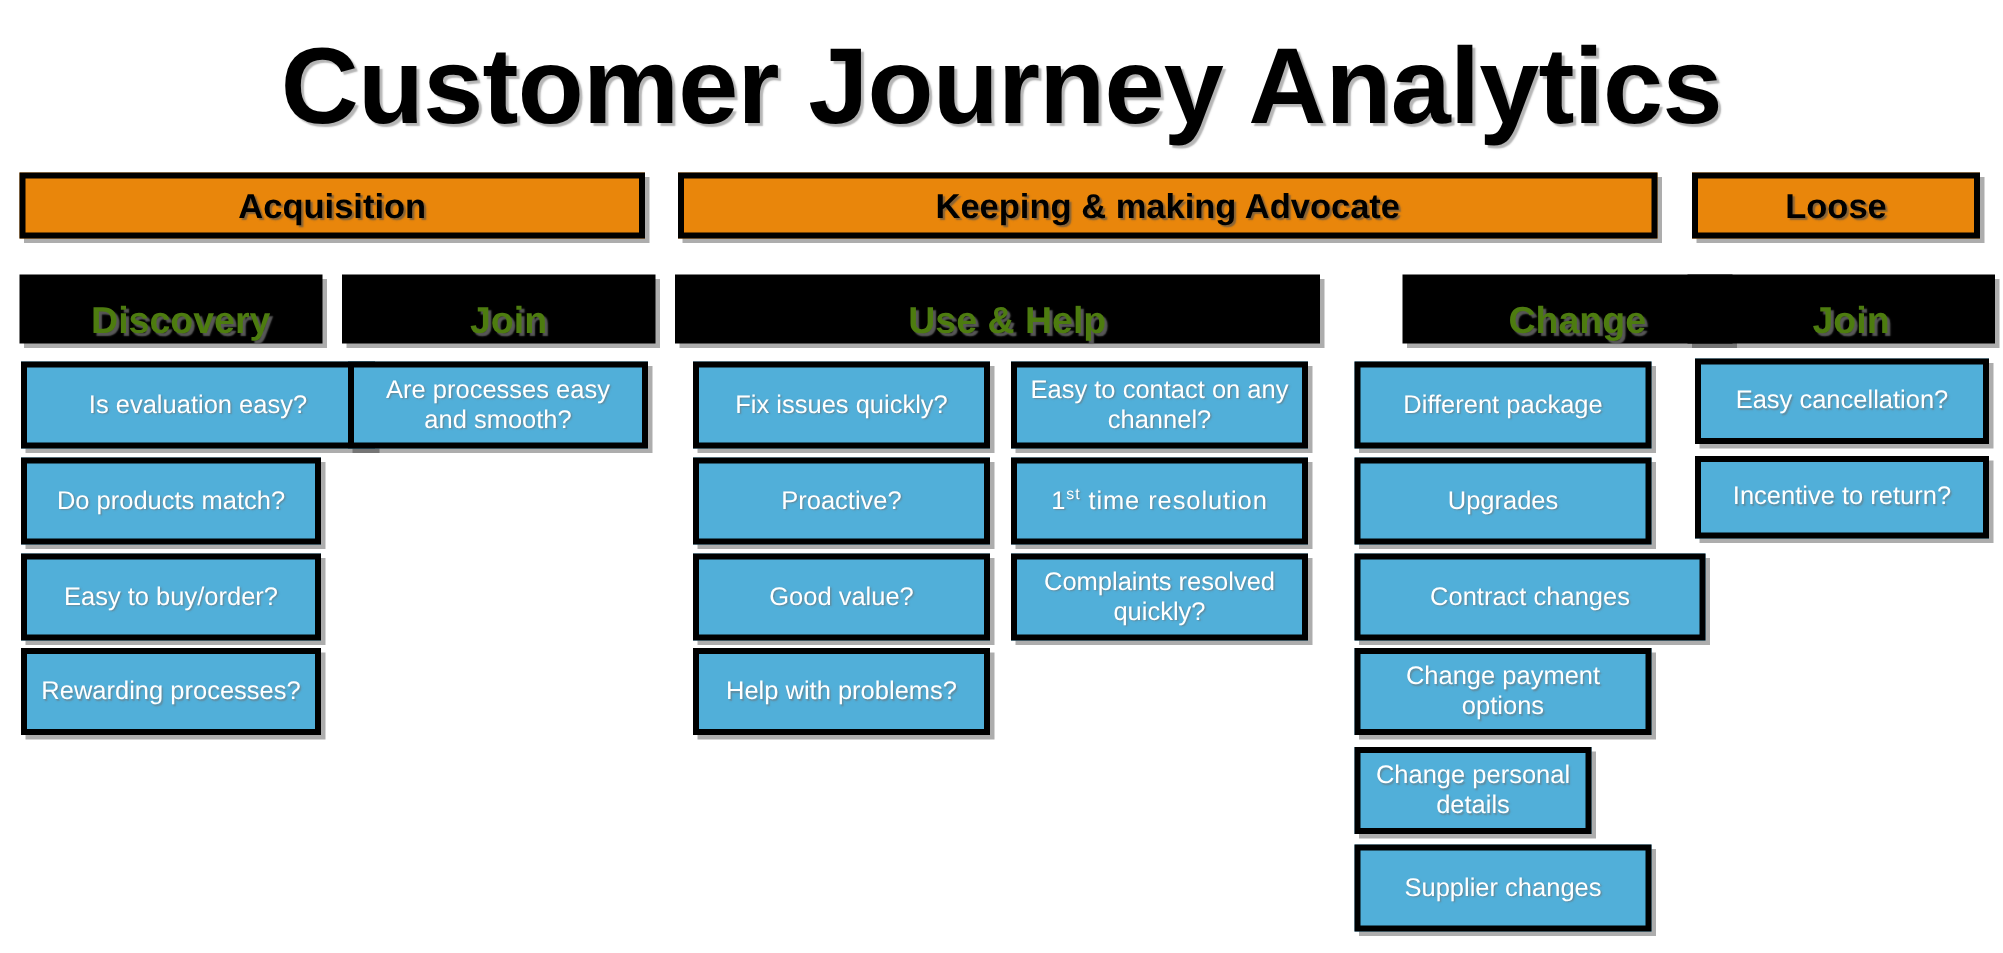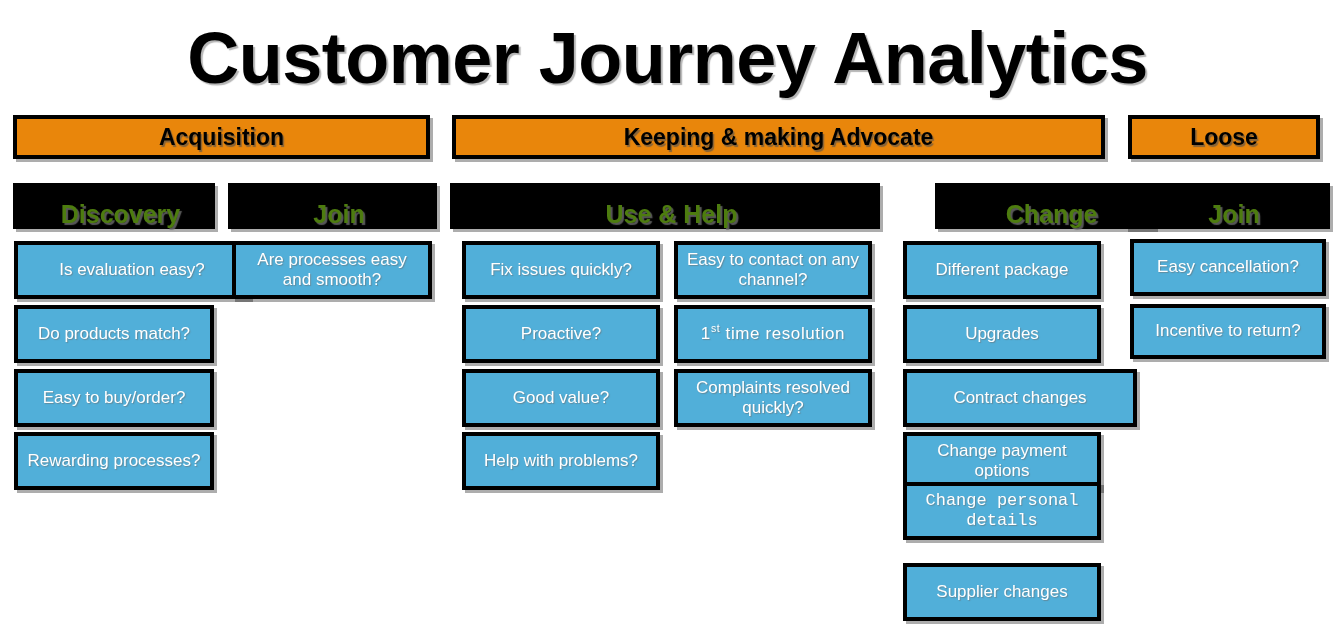--- a/index.html
+++ b/index.html
@@ -149,17 +149,17 @@
 <div class="metric boxshadow wide-track" style="left:674px; top:305px; width:198px; height:58px;">
   <span><span>1</span><sup>st</sup><span> time resolution</span></span>
 </div>
 
 <div class="metric boxshadow" style="left:674px; top:369px; width:198px; height:58px;">Complaints resolved quickly?</div>
 
 <div class="metric boxshadow" style="left:903px; top:241px; width:198px; height:58px;">Different package</div>
 <div class="metric boxshadow" style="left:903px; top:305px; width:198px; height:58px;">Upgrades</div>
 <div class="metric boxshadow" style="left:903px; top:369px; width:234px; height:58px;">Contract changes</div>
 <div class="metric boxshadow" style="left:903px; top:432px; width:198px; height:58px;">Change payment options</div>
-<div class="metric boxshadow" style="left:903px; top:482px; width:198px; height:58px;font-family:Liberation Mono, monospace;">Change personal details</div>
+<div class="metric boxshadow" style="left:903px; top:498px; width:158px; height:58px;">Change personal details</div>
 <div class="metric boxshadow" style="left:903px; top:563px; width:198px; height:58px;text-align:center;">Supplier changes</div>
 
 <div class="metric boxshadow" style="left:1130px; top:239px; width:196px; height:57px;">Easy cancellation?</div>
 <div class="metric boxshadow" style="left:1130px; top:304px; width:196px; height:55px;">Incentive to return?</div>
 
 </body></html>

